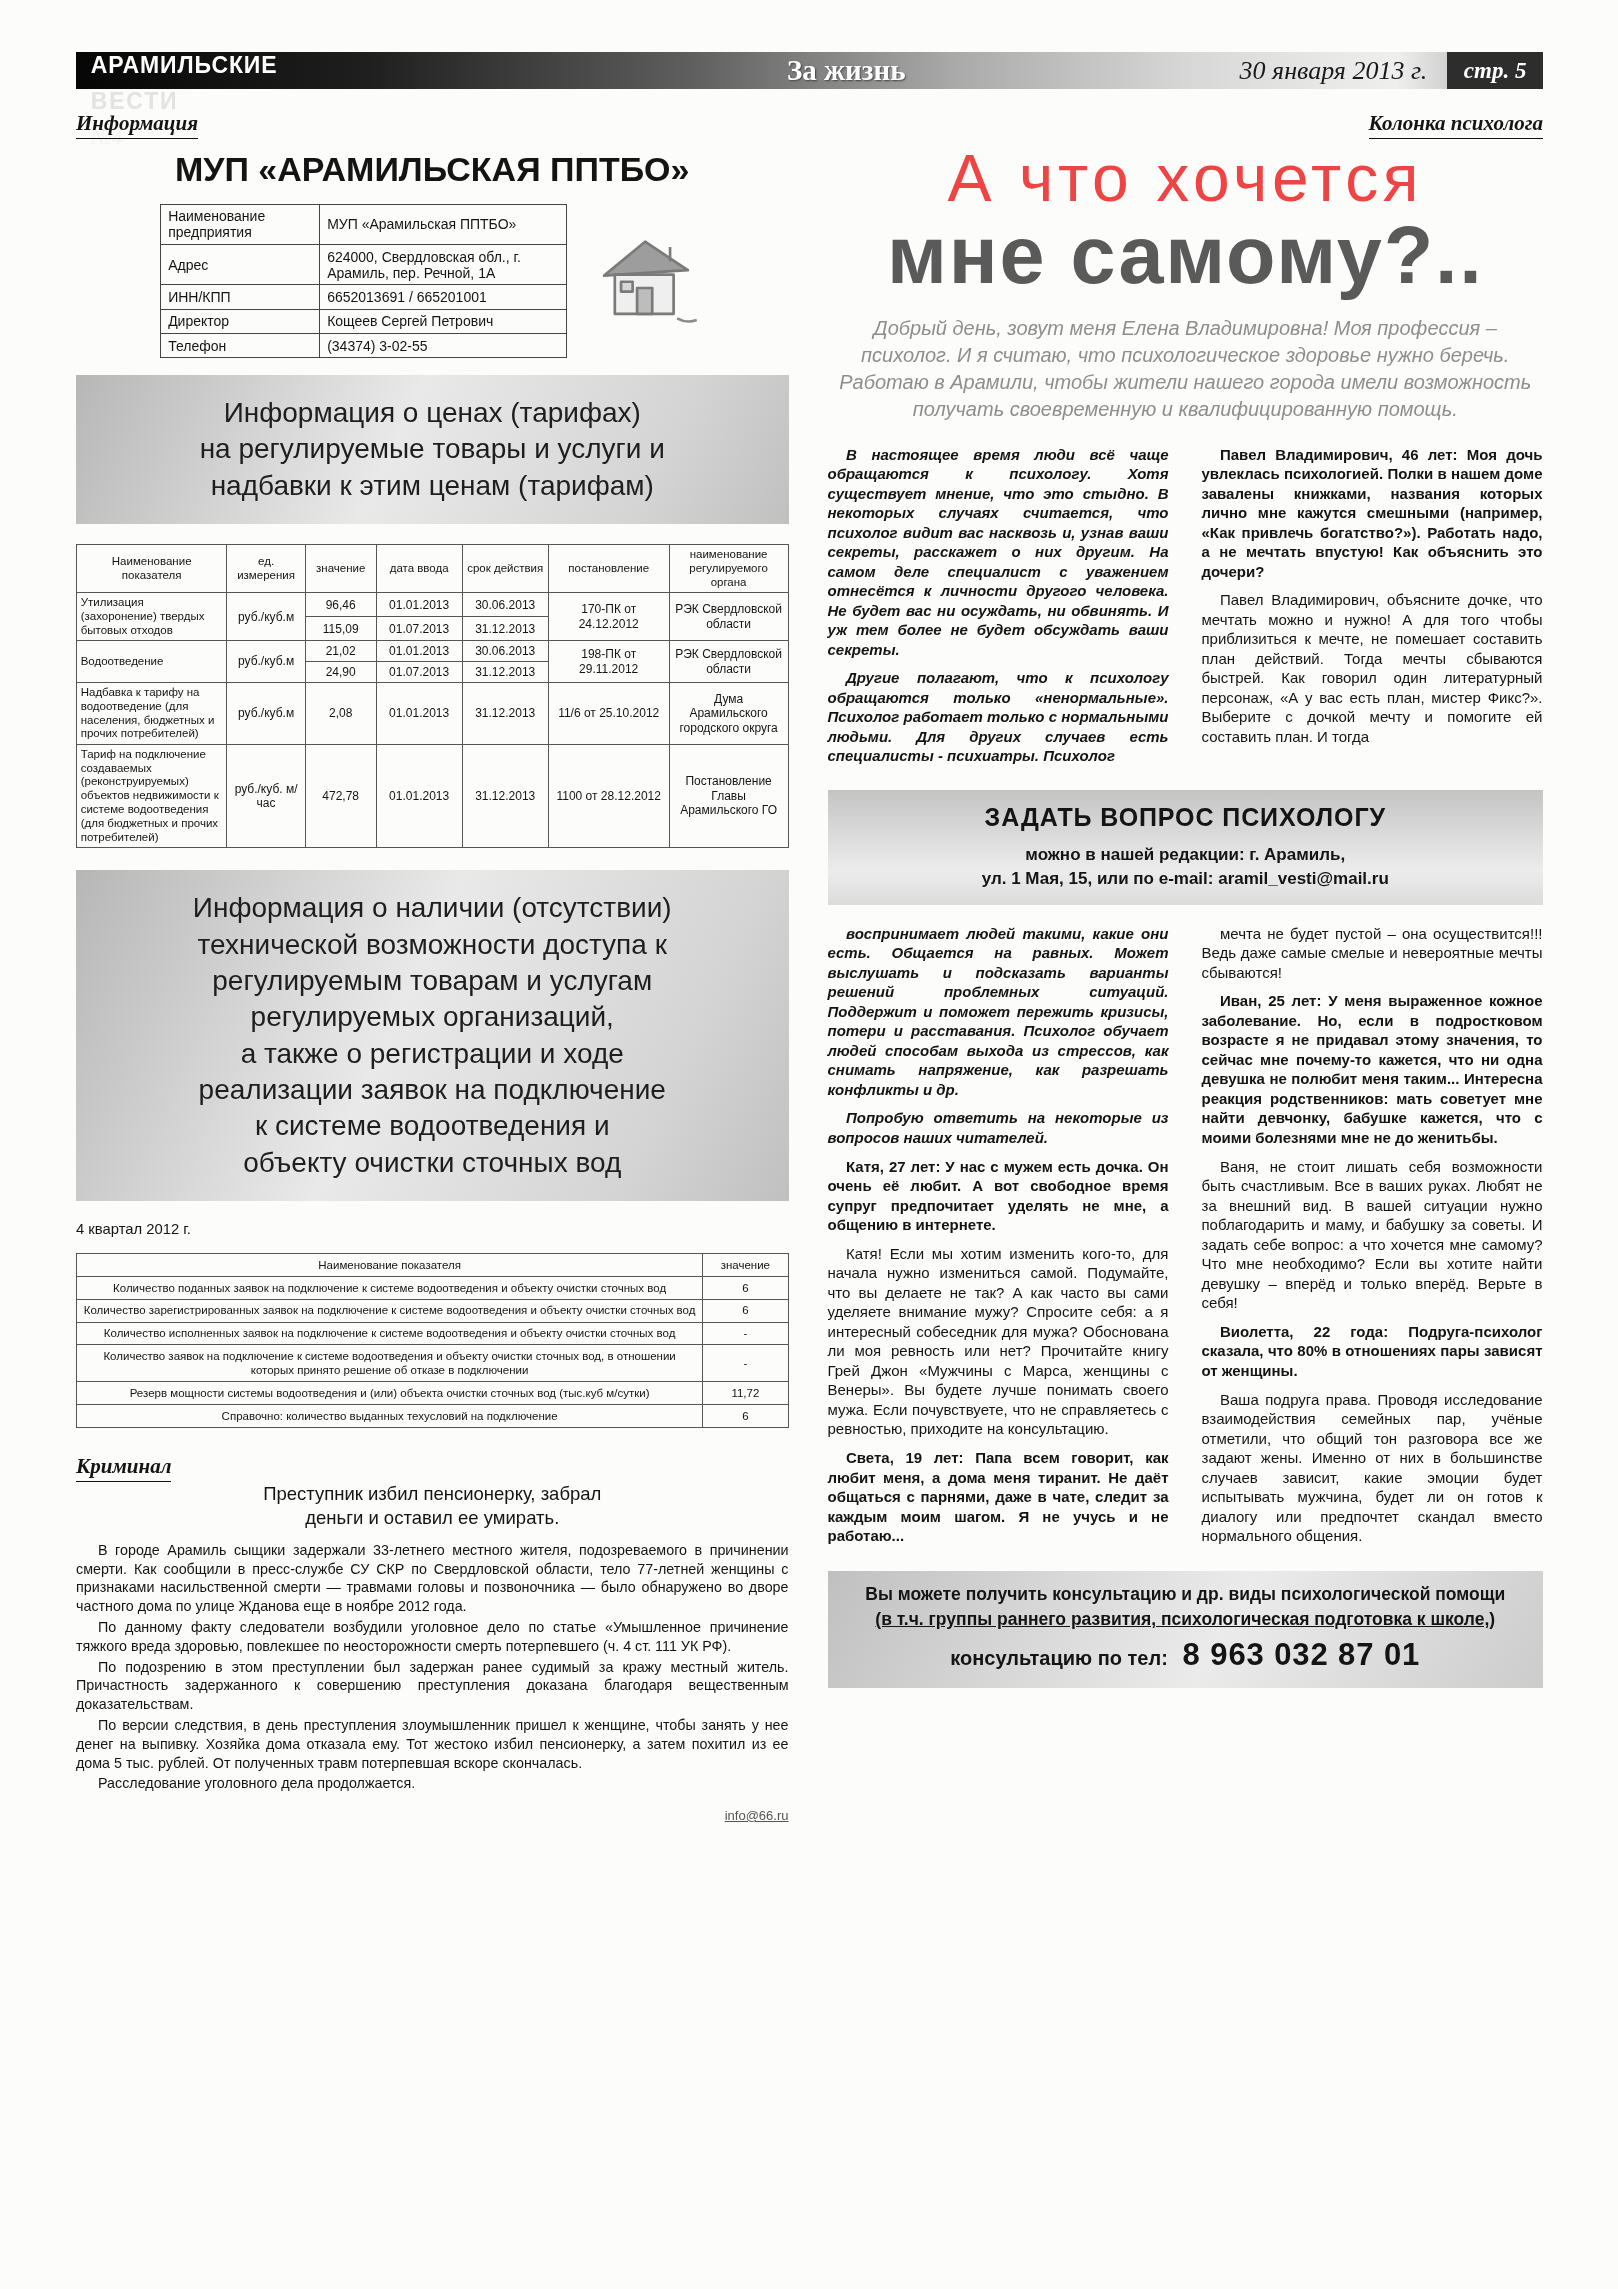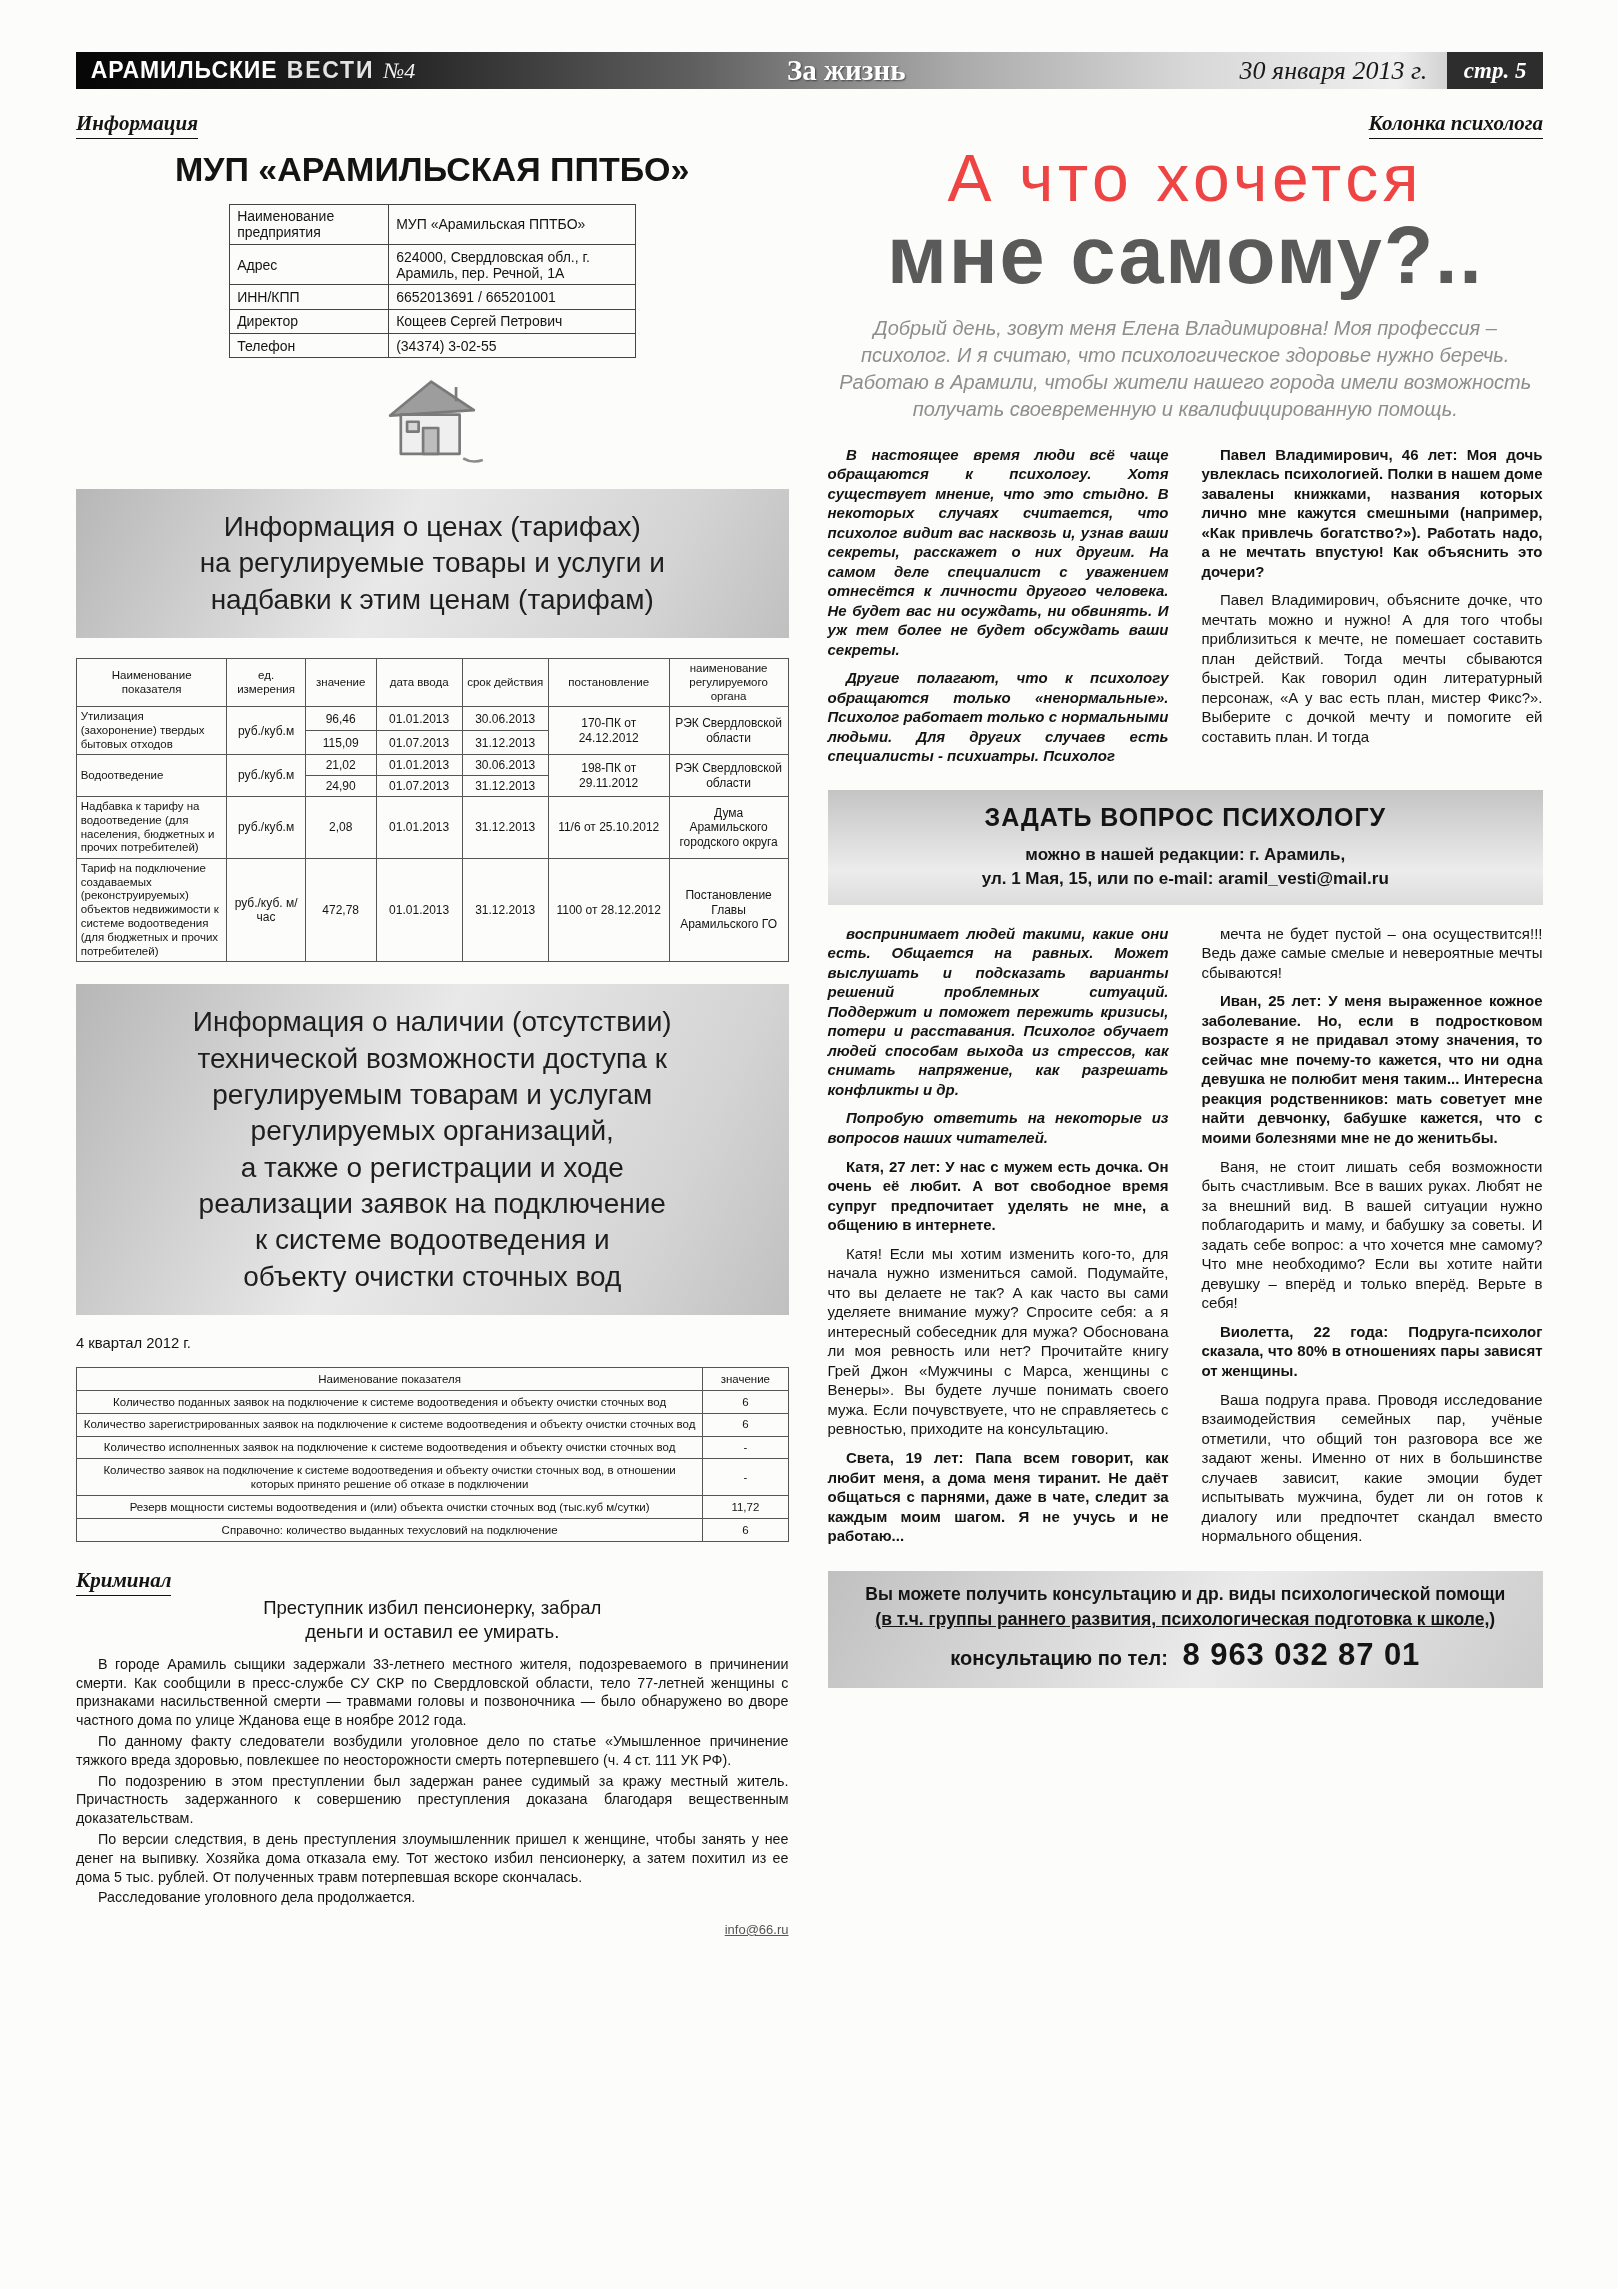--- a/index.html
+++ b/index.html
@@ -10,21 +10,21 @@
     box-shadow: 0 0 13px rgba(0,0,0,.45); padding: 52px 76px 31px;
     position: relative; color: #141414; overflow: hidden;
   }
   .preline { white-space: pre-line; }
 
   
   .topbar {
     display: flex; align-items: stretch; height: 37px;
     background: linear-gradient(90deg,#060606 0%,#1f1f1f 20%,#5f5f5f 42%,#aaaaaa 60%,#d8d8d8 76%,#efefef 90%,#9b9b9b 100%);
   }
-  .seg-mast { display: flex; align-items: center; gap: 9.2px; padding: 0 14.8px; min-width: 397px; }
+  .seg-mast { display: flex; gap: 9.2px; padding: 0 14.8px; min-width: 397px; flex-direction: column; }
   .masthead1 { color: #fff; font-weight: bold; font-size: 23px; letter-spacing: 0.9px; }
   .masthead2 { color: #e3e3e3; font-weight: bold; font-size: 23px; letter-spacing: 1.8px; }
   .issue { color: #f2f2f2; font-family: "Liberation Serif", serif; font-style: italic; font-size: 22px; }
   .seg-section { flex: 1; display: flex; align-items: center; justify-content: center; }
   .section-title { color: #fff; font-size: 29px; font-weight: bold; font-family: "Liberation Serif", serif; text-shadow: 0.9px 0.9px 1.8px #444; }
   .seg-date { display: flex; align-items: center; padding: 0 20px; }
   .date-text { font-family: "Liberation Serif", serif; font-style: italic; font-size: 26px; color: #191919; }
   .seg-page { background: #2d2d2d; color: #fff; display: flex; align-items: center; padding: 0 16.6px; font-weight: bold; font-size: 23px; font-family: "Liberation Serif", serif; font-style: italic; }
 
   
@@ -33,21 +33,21 @@
   .col-right { width: 716px; }
 
   .rubric {
     font-family: "Liberation Serif", serif; font-style: italic; font-weight: bold;
     font-size: 21px; border-bottom: 1.8px solid #111; display: inline-block; padding-bottom: 1.8px;
   }
   .rubric-right-wrap { text-align: right; }
 
   
   .mup-title { text-align: center; font-weight: bold; font-size: 34px; margin: 11px 0 14.8px; }
-  .company-area { display: flex; justify-content: center; align-items: center; gap: 13px; margin-bottom: 16.6px; flex-direction: column; }
+  .company-area { display: flex; justify-content: center; align-items: center; gap: 20px; margin-bottom: 16.6px; }
   .company-table { border-collapse: collapse; font-size: 14px; }
   .company-table td { border: 0.9px solid #444; padding: 3.7px 7.4px; vertical-align: middle; }
   .company-table td.lbl { width: 159px; }
   .company-table td.val { width: 247px; }
 
   .graybox {
     background: linear-gradient(115deg,#b7b7b7 0%,#e9e9e9 45%,#d4d4d4 80%,#c0c0c0 100%);
     text-align: center; padding: 20px 14.8px; font-size: 28px; line-height: 1.3;
     color: #1e1e1e; margin: 7.4px 0 20px;
   }

